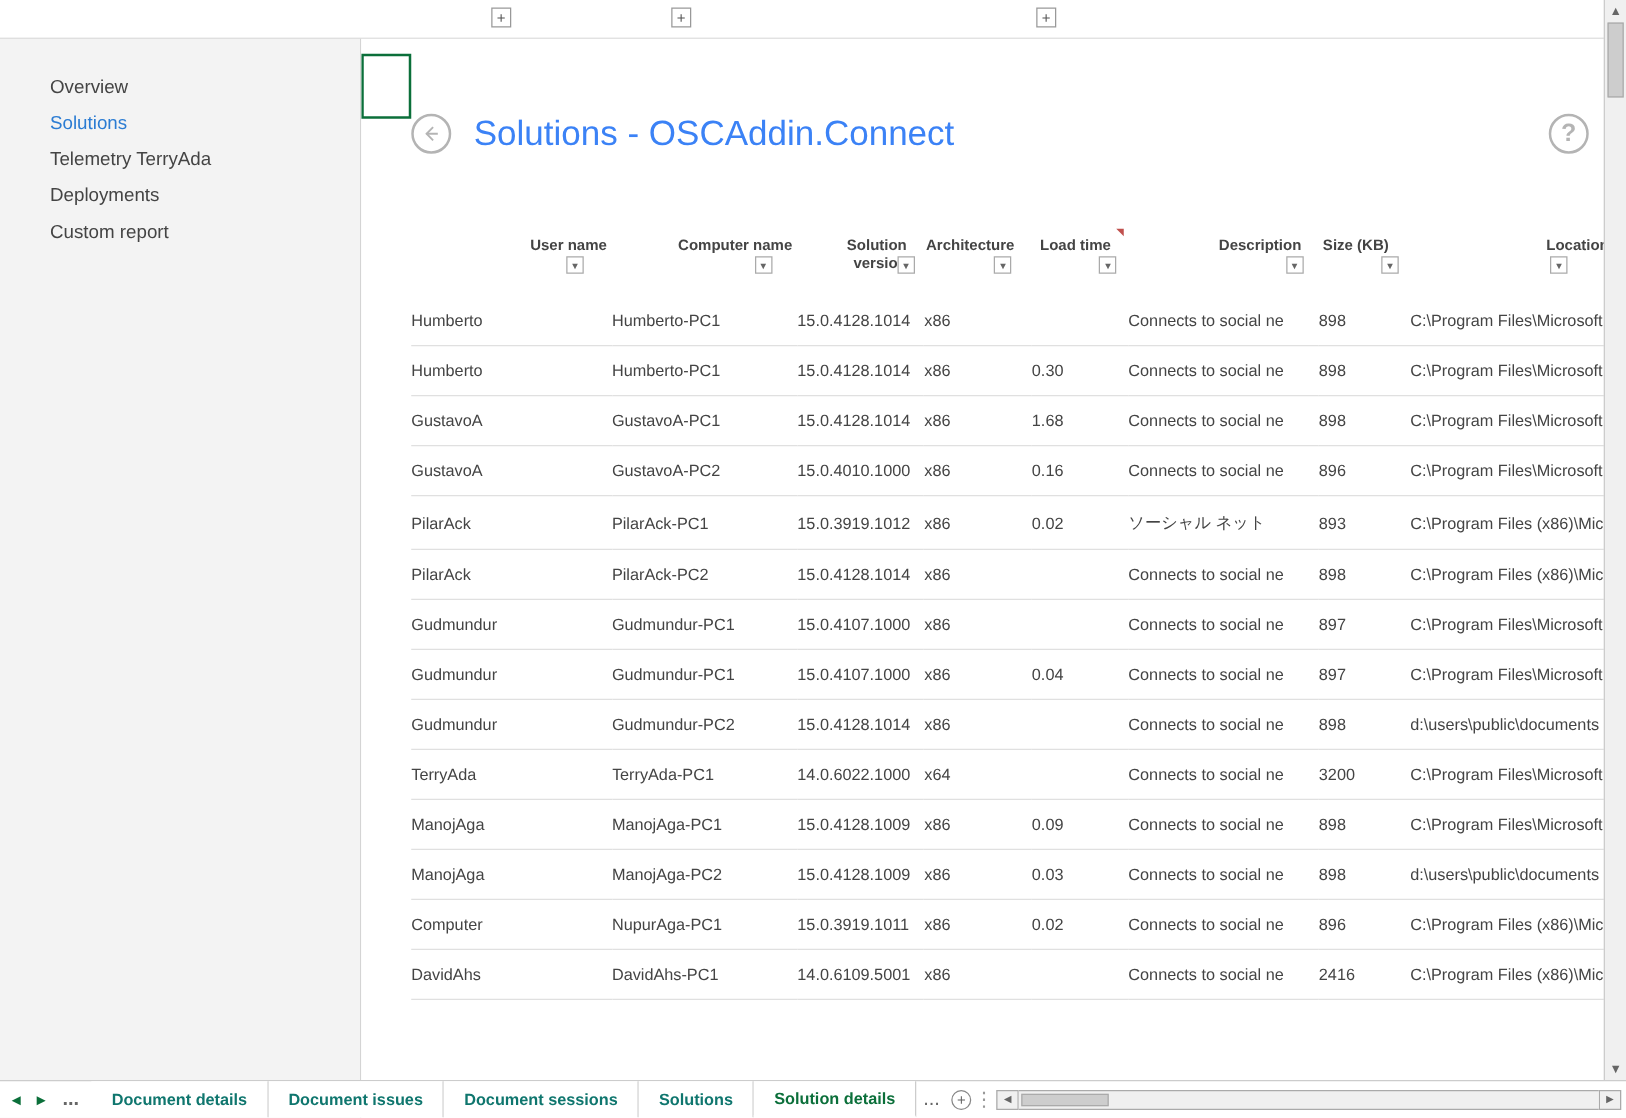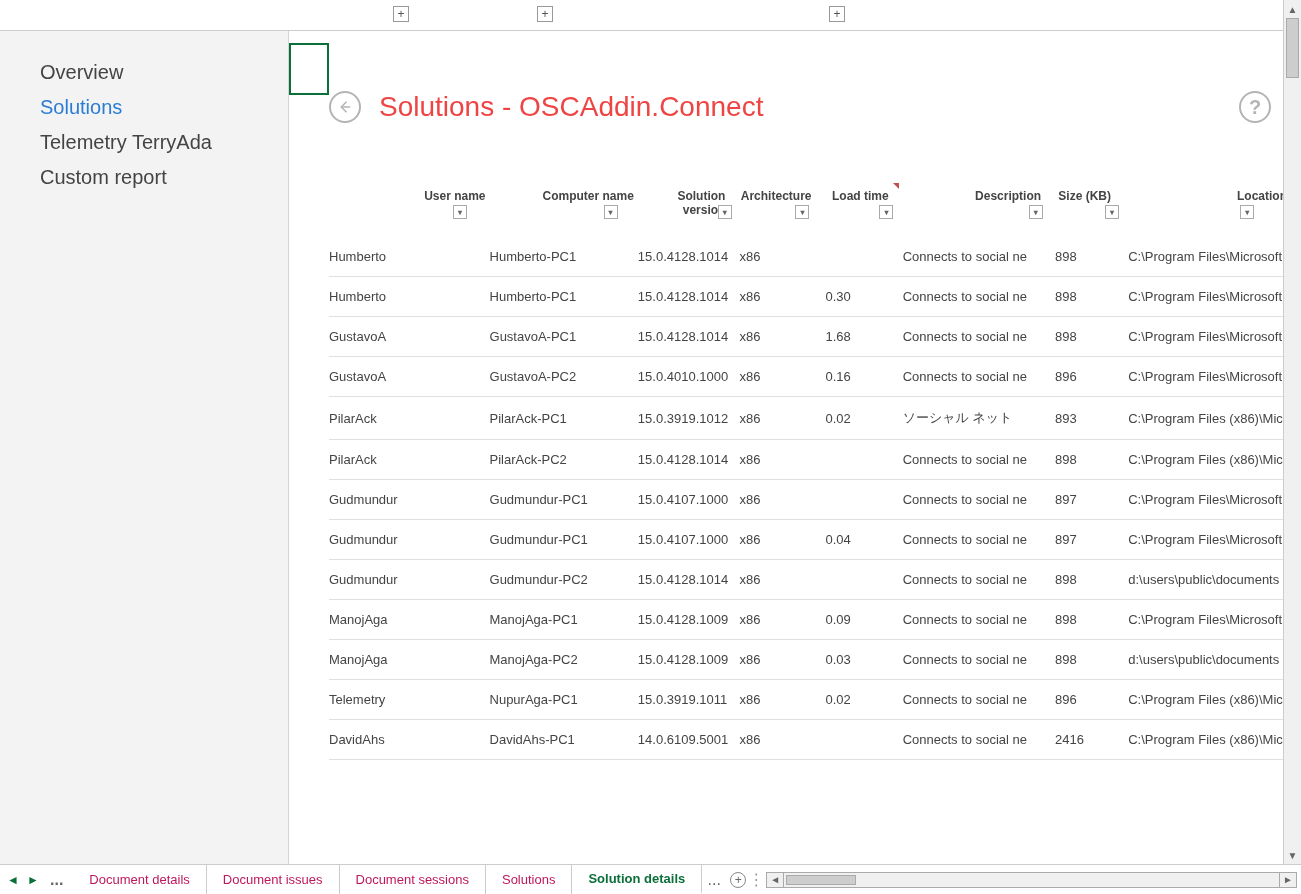--- a/index.html
+++ b/index.html
@@ -8,29 +8,29 @@
   
   .outline-row { position: relative; height: 30px; background: #fff; }
   .outline-btn { position: absolute; top: 6px; width: 16px; height: 16px; border: 1px solid #999; display: flex; align-items: center; justify-content: center; font-size: 12px; line-height: 1; color: #555; background: #fff; cursor: pointer; }
   .outline-btn:nth-child(1) { left: 393px; }
   .outline-btn:nth-child(2) { left: 537px; }
   .outline-btn:nth-child(3) { left: 829px; }
   
   .content { flex: 1; display: flex; border-top: 1px solid #ccc; }
   
   .sidebar { width: 289px; background: #f3f3f3; border-right: 1px solid #d4d4d4; padding-top: 24px; }
-  .sidebar-item { padding: 6px 0 6px 40px; font-size: 20px; color: #444; cursor: pointer; }
+  .sidebar-item { padding: 6px 0 6px 40px; font-size: 15px; color: #444; cursor: pointer; }
   .sidebar-item.active { color: #2b7cd3; }
   
   .main { flex: 1; position: relative; background: #fff; overflow: hidden; }
   .selection-box { position: absolute; top: 12px; left: 0px; width: 40px; height: 52px; border: 2px solid #0b6f3a; background: #fff; }
   .header-row { display: flex; align-items: center; padding: 60px 20px 0 40px; }
   .back-btn { width: 32px; height: 32px; border: 2px solid #b4b4b4; border-radius: 50%; display: flex; align-items: center; justify-content: center; cursor: pointer; color: #b4b4b4; }
   .back-btn svg { width: 18px; height: 18px; }
-  .title { margin-left: 18px; font-size: 28px; font-weight: 300; color: #ef4444; flex: 1; }
+  .title { margin-left: 18px; font-size: 28px; font-weight: 300; color: #3b82f6; flex: 1; }
   .help-btn { width: 32px; height: 32px; border: 2px solid #b4b4b4; border-radius: 50%; display: flex; align-items: center; justify-content: center; cursor: pointer; color: #b4b4b4; font-size: 20px; font-weight: bold; margin-right: 10px;}
   
   .table-wrap { margin-top: 60px; padding: 0 0 0 40px; }
   table { border-collapse: collapse; width: 100%; }
   th { font-size: 12px; font-weight: 600; color: #444; text-align: right; padding: 6px 4px 20px 0; position: relative; vertical-align: top; }
   th .filter { position: absolute; top: 22px; width: 14px; height: 14px; border: 1px solid #aaa; display: inline-flex; align-items: center; justify-content: center; font-size: 8px; color: #666; cursor: pointer; background: #fff; }
   th .sort-mark { position: absolute; top: 0; right: 4px; width: 0; height: 0; border-top: 6px solid #c0504d; border-left: 6px solid transparent; }
   .col-user { width: 158px; }   .col-user .filter { left: 124px; }
   .col-comp { width: 146px; margin-top: 12px; }   .col-comp .filter { left: 114px; }
   .col-ver  { width: 100px; }   .col-ver .filter { left: 80px; } .col-ver { text-align: right; padding-right: 14px;}
@@ -43,21 +43,21 @@
   
   .vscroll { position: absolute; right: 0; top: 0; width: 18px; bottom: 30px; background: #f0f0f0; border-left: 1px solid #ccc; display: flex; flex-direction: column; }
   .vscroll .arrow { height: 18px; display:flex; align-items:center; justify-content:center; cursor:pointer; font-size:10px; color:#666; }
   .vscroll .track { flex: 1; position: relative; }
   .vscroll .thumb { position: absolute; left: 2px; right: 2px; top: 0; height: 60px; background: #cdcdcd; border: 1px solid #aaa; }
   
   .tabbar { position: absolute; bottom: 0; left: 0; right: 0; height: 30px; background: #fff; border-top: 1px solid #ccc; display: flex; align-items: stretch; }
   .tab-nav { display:flex; align-items:center; padding: 0 6px; gap: 6px; }
   .tab-nav-btn { width: 14px; height: 14px; display:flex; align-items:center; justify-content:center; color:#0b6f3a; cursor:pointer; font-size: 12px; }
   .tab-nav .dots { color:#666; cursor:pointer; padding: 0 4px; font-weight:bold; }
-  .tab { padding: 0 16px; display:flex; align-items:center; font-size:13px; color:#be185d; border-right: 1px solid #ccc; cursor:pointer; background:#fff; }
+  .tab { padding: 0 16px; display:flex; align-items:center; font-size:13px; color:#0f766e; border-right: 1px solid #ccc; cursor:pointer; background:#fff;font-weight:bold; }
   .tab:first-of-type { border-left: 1px solid #ccc; }
   .tab.active { color:#0b6f3a; font-weight:600; border-bottom: 2px solid #fff; background:#fff; }
   .tab-add { width: 24px; display:flex; align-items:center; justify-content:center; cursor:pointer; color:#666; }
   .tab-add span { width:16px; height:16px; border:1px solid #888; border-radius:50%; display:flex; align-items:center; justify-content:center; font-size:12px; line-height:1; }
   .tab-sep { width: 12px; display: flex; align-items: center; justify-content: center; color: #999; }
   .hscroll { flex: 1; display:flex; align-items:center; padding: 0 4px; gap:0; }
   .hscroll .arrow { width: 18px; height: 16px; border: 1px solid #aaa; display:flex; align-items:center; justify-content:center; font-size:10px; color:#666; cursor:pointer; background:#f0f0f0; }
   .hscroll .track { flex:1; height:16px; background:#f0f0f0; border-top:1px solid #aaa; border-bottom:1px solid #aaa; position:relative; }
   .hscroll .thumb { position:absolute; top:2px; bottom:2px; left:2px; width:70px; background:#cdcdcd; border:1px solid #aaa; }
 </style>
@@ -70,20 +70,21 @@
     <div class="outline-btn">+</div>
     <div class="outline-btn">+</div>
   </div>
 
   <div class="content">
 
     <nav class="sidebar">
       <div class="sidebar-item">Overview</div>
       <div class="sidebar-item active">Solutions</div>
       <div class="sidebar-item">Telemetry TerryAda</div>
+      <div class="sidebar-item">Deployments</div>
       <div class="sidebar-item">Custom report</div>
     </nav>
 
     <div class="main">
       <div class="selection-box"></div>
 
       <div class="header-row">
         <div class="back-btn">
           <svg viewBox="0 0 24 24">
               <path d="M14 5l-7 7 7 7" fill="none" stroke="#b4b4b4" stroke-width="2"></path>
@@ -219,41 +220,51 @@
                 <td>Gudmundur</td>
                 <td>Gudmundur-PC2</td>
                 <td>15.0.4128.1014</td>
                 <td>x86</td>
                 <td></td>
                 <td>Connects to social ne</td>
                 <td>898</td>
                 <td>d:\users\public\documents</td>
               </tr>
               <tr>
+                <td>TerryAda</td>
+                <td>TerryAda-PC1</td>
+                <td>14.0.6022.1000</td>
+                <td>x64</td>
+                <td></td>
+                <td>Connects to social ne</td>
+                <td>3200</td>
+                <td>C:\Program Files\Microsoft</td>
+              </tr>
+              <tr>
                 <td>ManojAga</td>
                 <td>ManojAga-PC1</td>
                 <td>15.0.4128.1009</td>
                 <td>x86</td>
                 <td>0.09</td>
                 <td>Connects to social ne</td>
                 <td>898</td>
                 <td>C:\Program Files\Microsoft</td>
               </tr>
               <tr>
                 <td>ManojAga</td>
                 <td>ManojAga-PC2</td>
                 <td>15.0.4128.1009</td>
                 <td>x86</td>
                 <td>0.03</td>
                 <td>Connects to social ne</td>
                 <td>898</td>
                 <td>d:\users\public\documents</td>
               </tr>
               <tr>
-                <td>Telemetry</td>
+                <td>Computer</td>
                 <td>NupurAga-PC1</td>
                 <td>15.0.3919.1011</td>
                 <td>x86</td>
                 <td>0.02</td>
                 <td>Connects to social ne</td>
                 <td>896</td>
                 <td>C:\Program Files (x86)\Micr</td>
               </tr>
               <tr>
                 <td>DavidAhs</td>

